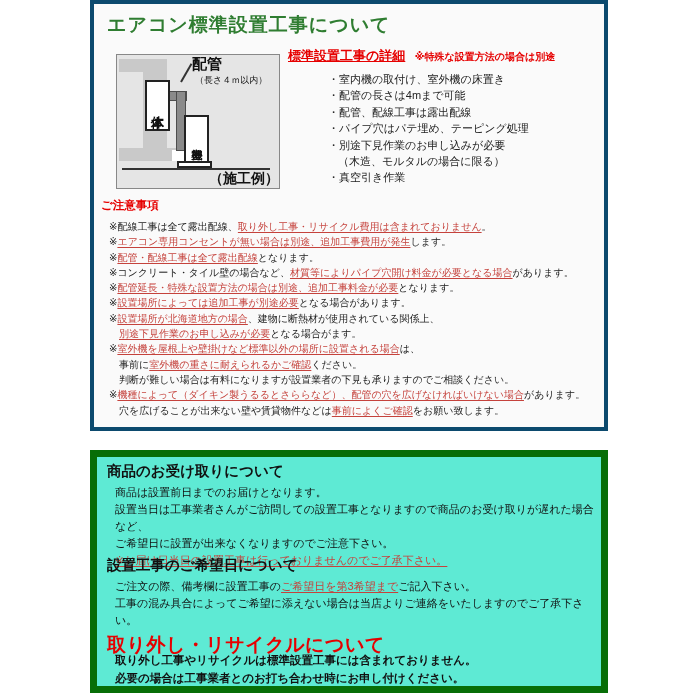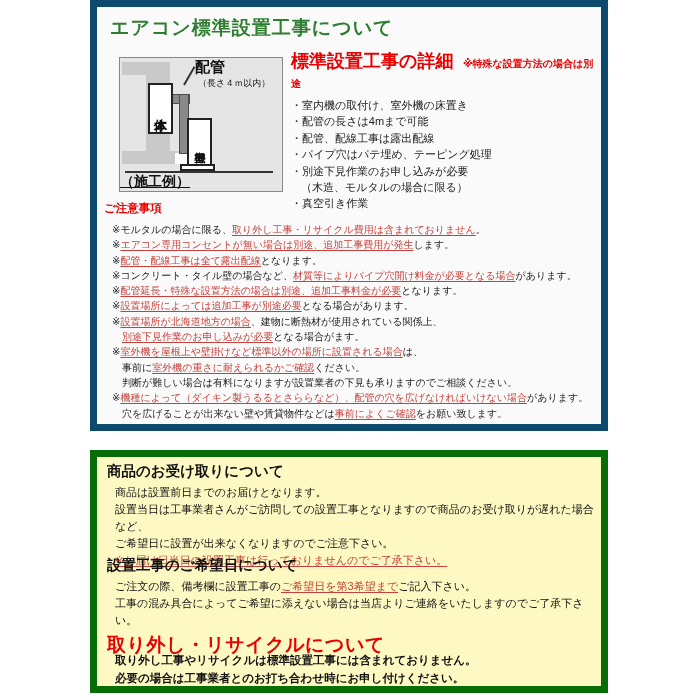--- a/index.html
+++ b/index.html
@@ -1,21 +1,21 @@
 <!DOCTYPE html>
 <html><head>
 <meta charset="utf-8">
 <style>
   html,body{margin:0;padding:0;background:#fff;}
   .page{position:relative;width:700px;height:700px;background:#ffffff;overflow:hidden;
         font-family:"Liberation Sans","DejaVu Sans",sans-serif;color:#222;}
 
   
   .box1{position:absolute;left:90px;top:0;width:518px;height:431px;box-sizing:border-box;
-        border:7px solid #0c4a6e;background:#fafafa;}
+        border:4px solid #0c4a6e;background:#fafafa;}
   .inner{position:relative;width:100%;height:100%;}
   .panel-title{position:absolute;left:13px;top:8px;font-size:19px;font-weight:bold;color:#2f7d31;letter-spacing:1px;}
 
   
   .diagram{position:absolute;left:22px;top:50px;width:162px;height:133px;border:1px solid #888;background:#e5e5e5;}
   .diagram *{position:absolute;}
   .wall-top{left:2px;top:4px;width:48px;height:13px;background:#c9c9c9;}
   .wall-vert{left:26px;top:4px;width:24px;height:102px;background:#c9c9c9;}
   .wall-bottom{left:2px;top:93px;width:80px;height:13px;background:#c9c9c9;}
   .wall-notch{left:55px;top:95px;width:22px;height:11px;background:#fff;}
@@ -24,41 +24,41 @@
   .leader{left:64px;top:26px;width:21px;height:2px;background:#333;transform:rotate(-60deg);transform-origin:left center;}
   .unit-box{left:28px;top:25px;width:21px;height:47px;border:2px solid #222;background:#fff;display:flex;align-items:center;justify-content:center;}
   .outdoor-box{left:67px;top:60px;width:21px;height:46px;border:2px solid #222;background:#fff;display:flex;align-items:center;justify-content:center;}
   .outdoor-base{left:60px;top:106px;width:35px;height:7px;border:2px solid #222;background:#fff;box-sizing:border-box;}
   .vtext{writing-mode:vertical-rl;text-orientation:upright;font-weight:bold;color:#111;line-height:1;}
   .unit-box .vtext{font-size:13px;}
   .outdoor-box .vtext{font-size:11px;}
   .pipe-label{left:75px;top:0;font-size:15px;font-weight:bold;color:#111;}
   .pipe-note{left:78px;top:19px;font-size:9px;color:#111;}
   .ground{left:5px;top:113px;width:148px;height:2px;background:#333;}
-  .caption{left:0;top:115px;width:100%;text-align:left;font-size:14px;font-weight:bold;color:#111;text-decoration:underline;}
+  .caption{left:0;top:115px;width:100%;text-align:right;font-size:14px;font-weight:bold;color:#111;}
 
   
   .details{position:absolute;left:194px;top:42px;width:310px;}
-  .details-heading{font-size:18px;font-weight:bold;color:#e60000;}
+  .details-heading{font-size:13px;font-weight:bold;color:#e60000;text-decoration:underline;}
   .details-note{font-size:10px;font-weight:bold;color:#e60000;margin-left:5px;}
-  .details-lines{margin-top:6px;font-size:11px;color:#222;}
+  .details-lines{margin-top:6px;font-size:11px;color:#222;margin-left:40px;}
   .details-lines .line{line-height:16.4px;}
 
   
   .notes{position:absolute;left:7px;top:194px;width:498px;}
   .notes-heading{font-size:11.5px;font-weight:bold;color:#e60000;margin-bottom:6px;}
   .notes-lines{margin-left:8px;font-size:10px;color:#222;}
   .notes-lines .line{line-height:15.3px;}
 
   .line.ind{padding-left:10px;}
   .seg-u{color:#c5423c;text-decoration:underline;text-underline-offset:2px;}
 
   
   .box2{position:absolute;left:90px;top:450px;width:518px;height:243px;box-sizing:border-box;
-        border:7px solid #076e07;background:#fef9c3;}
+        border:7px solid #076e07;background:#5eead4;}
   .sec-heading{position:absolute;left:10px;font-size:14.5px;font-weight:bold;color:#111;}
   .sec-heading.big-red{font-size:19px;color:#e60000;letter-spacing:0.5px;margin-top:17px;}
   .sec-lines{position:absolute;left:18px;font-size:11px;color:#111;width:486px;}
   .sec-lines .line{line-height:17px;}
   .sec-lines.bolder{font-weight:bold;font-size:11.5px;}
   .sec-lines.bolder .line{line-height:18px;}
   .h-a{top:5px;} .l-a{top:27px;}
   .h-b{top:99px;} .l-b{top:121px;}
   .h-c{top:158px;} .l-c{top:194px;}
 </style>
@@ -105,21 +105,21 @@
             <div class="line"><span>・パイプ穴はパテ埋め、テーピング処理</span></div>
             <div class="line"><span>・別途下見作業のお申し込みが必要</span></div>
             <div class="line ind"><span>（木造、モルタルの場合に限る）</span></div>
             <div class="line"><span>・真空引き作業</span></div>
           </div>
       </div>
 
       <div class="notes">
         <div class="notes-heading">ご注意事項</div>
         <div class="notes-lines">
-            <div class="line"><span>※モルタルの場合に限る、</span><span class="seg-u">取り外し工事・リサイクル費用は含まれておりません</span><span>。</span></div>
+            <div class="line"><span>※配線工事は全て露出配線、</span><span class="seg-u">取り外し工事・リサイクル費用は含まれておりません</span><span>。</span></div>
             <div class="line"><span>※</span><span class="seg-u">エアコン専用コンセントが無い場合は別途、追加工事費用が発生</span><span>します。</span></div>
             <div class="line"><span>※</span><span class="seg-u">配管・配線工事は全て露出配線</span><span>となります。</span></div>
             <div class="line"><span>※コンクリート・タイル壁の場合など、</span><span class="seg-u">材質等によりパイプ穴開け料金が必要となる場合</span><span>があります。</span></div>
             <div class="line"><span>※</span><span class="seg-u">配管延長・特殊な設置方法の場合は別途、追加工事料金が必要</span><span>となります。</span></div>
             <div class="line"><span>※</span><span class="seg-u">設置場所によっては追加工事が別途必要</span><span>となる場合があります。</span></div>
             <div class="line"><span>※</span><span class="seg-u">設置場所が北海道地方の場合</span><span>、建物に断熱材が使用されている関係上、</span></div>
             <div class="line ind"><span class="seg-u">別途下見作業のお申し込みが必要</span><span>となる場合がます。</span></div>
             <div class="line"><span>※</span><span class="seg-u">室外機を屋根上や壁掛けなど標準以外の場所に設置される場合</span><span>は、</span></div>
             <div class="line ind"><span>事前に</span><span class="seg-u">室外機の重さに耐えられるかご確認</span><span>ください。</span></div>
             <div class="line ind"><span>判断が難しい場合は有料になりますが設置業者の下見も承りますのでご相談ください。</span></div>

